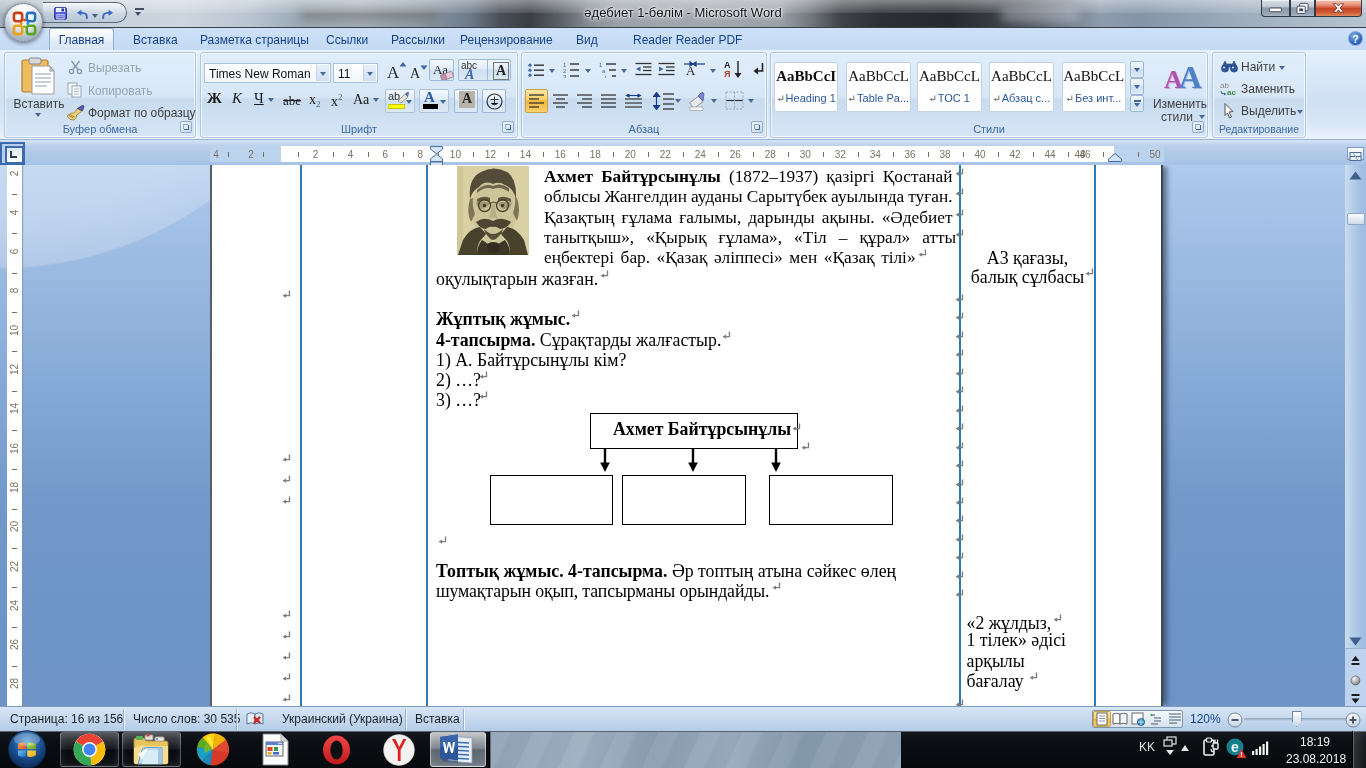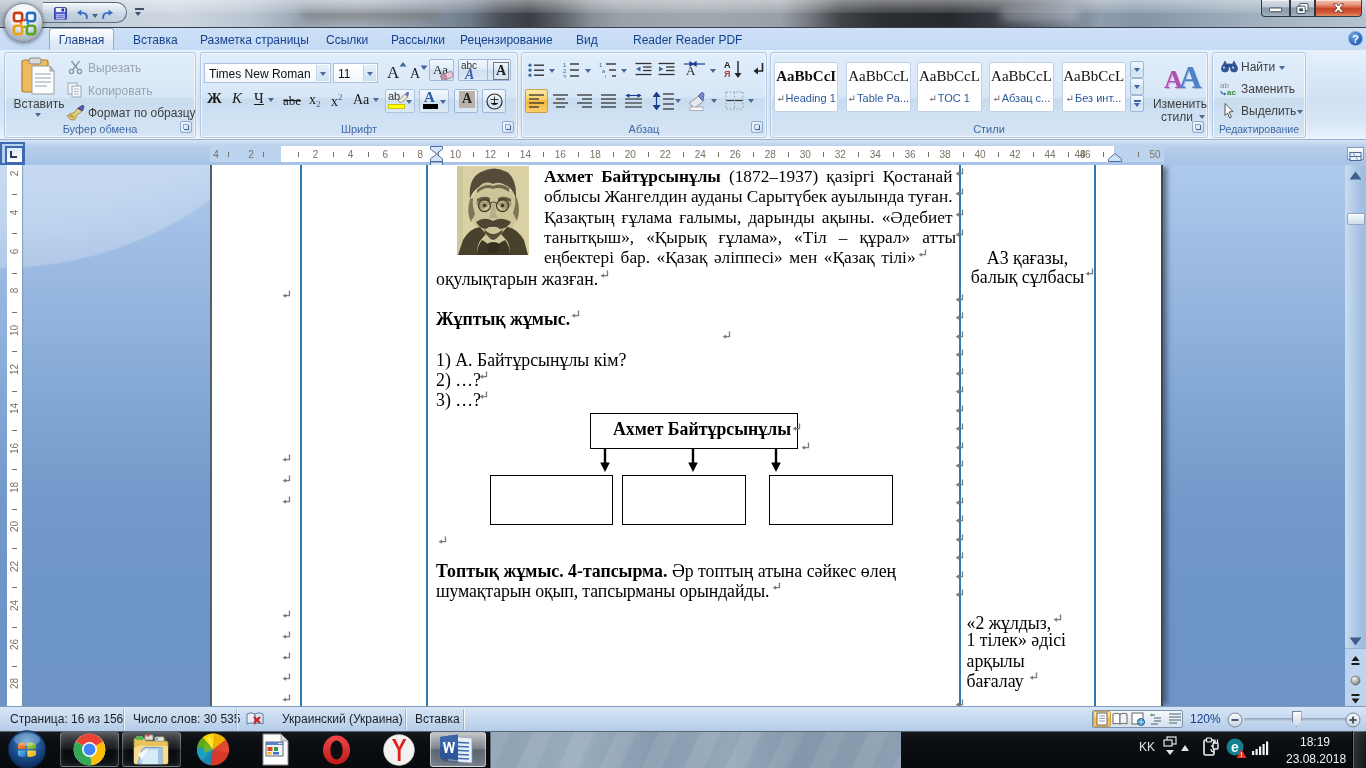--- a/index.html
+++ b/index.html
@@ -88,20 +88,21 @@
         <path d="M4.5 3.9 L4.5 8.7 L0.6 6.3 Z" fill="#7d7d7d"></path>
       </symbol>
 </defs>
   </svg>
 <div id="stage">
   <div class="abs" id="titlebar">
     <div class="blob" style="left:300px;top:9px;width:140px;height:12px;background:rgba(105,100,88,.45);"></div>
     <div class="blob" style="left:1000px;top:8px;width:80px;height:14px;background:rgba(215,222,230,.4);"></div>
     <div class="abs sheen"></div>
   </div>
+  <div class="abs" id="doctitle">әдебиет 1-бөлім  -  Microsoft Word</div>
   <div class="abs" id="titleline"></div>
   <div class="abs" id="winbtns">
     <div class="wb min">
         <svg class="wbg" viewBox="0 0 29 17">
           <rect x="8" y="8.5" width="13" height="4" rx="1" fill="#fdfdfd" stroke="#3a4656" stroke-width="1"></rect>
         </svg>
       </div>
     <div class="wb max">
         <svg class="wbg" viewBox="0 0 25 17">
           <g stroke="#3c4858" fill="#f4f6f8">
@@ -656,20 +657,21 @@
         <use href="#pmk"></use>
       </svg>
     <div class="dt" style="left:436px;top:103.6px;">оқулықтарын жазған.</div>
     <svg class="pm" style="left:600px;top:104.6px" viewBox="0 0 10 10">
         <use href="#pmk"></use>
       </svg>
     <div class="dt dtb" style="left:436px;top:144.2px;">Жұптық жұмыс.</div>
     <svg class="pm" style="left:570.5px;top:145.2px" viewBox="0 0 10 10">
         <use href="#pmk"></use>
       </svg>
+    <div class="dt" style="left:436px;top:164.5px;"><b>4-тапсырма.</b> Сұрақтарды жалғастыр.</div>
     <svg class="pm" style="left:722px;top:165.5px" viewBox="0 0 10 10">
         <use href="#pmk"></use>
       </svg>
     <div class="dt" style="left:436px;top:184.8px;">1) А. Байтұрсынұлы кім?</div>
     <div class="dt" style="left:436px;top:205.1px;">2) …?</div>
     <svg class="pm" style="left:479px;top:206.1px" viewBox="0 0 10 10">
         <use href="#pmk"></use>
       </svg>
     <div class="dt" style="left:436px;top:225.4px;">3) …?</div>
     <svg class="pm" style="left:479px;top:226.4px" viewBox="0 0 10 10">

